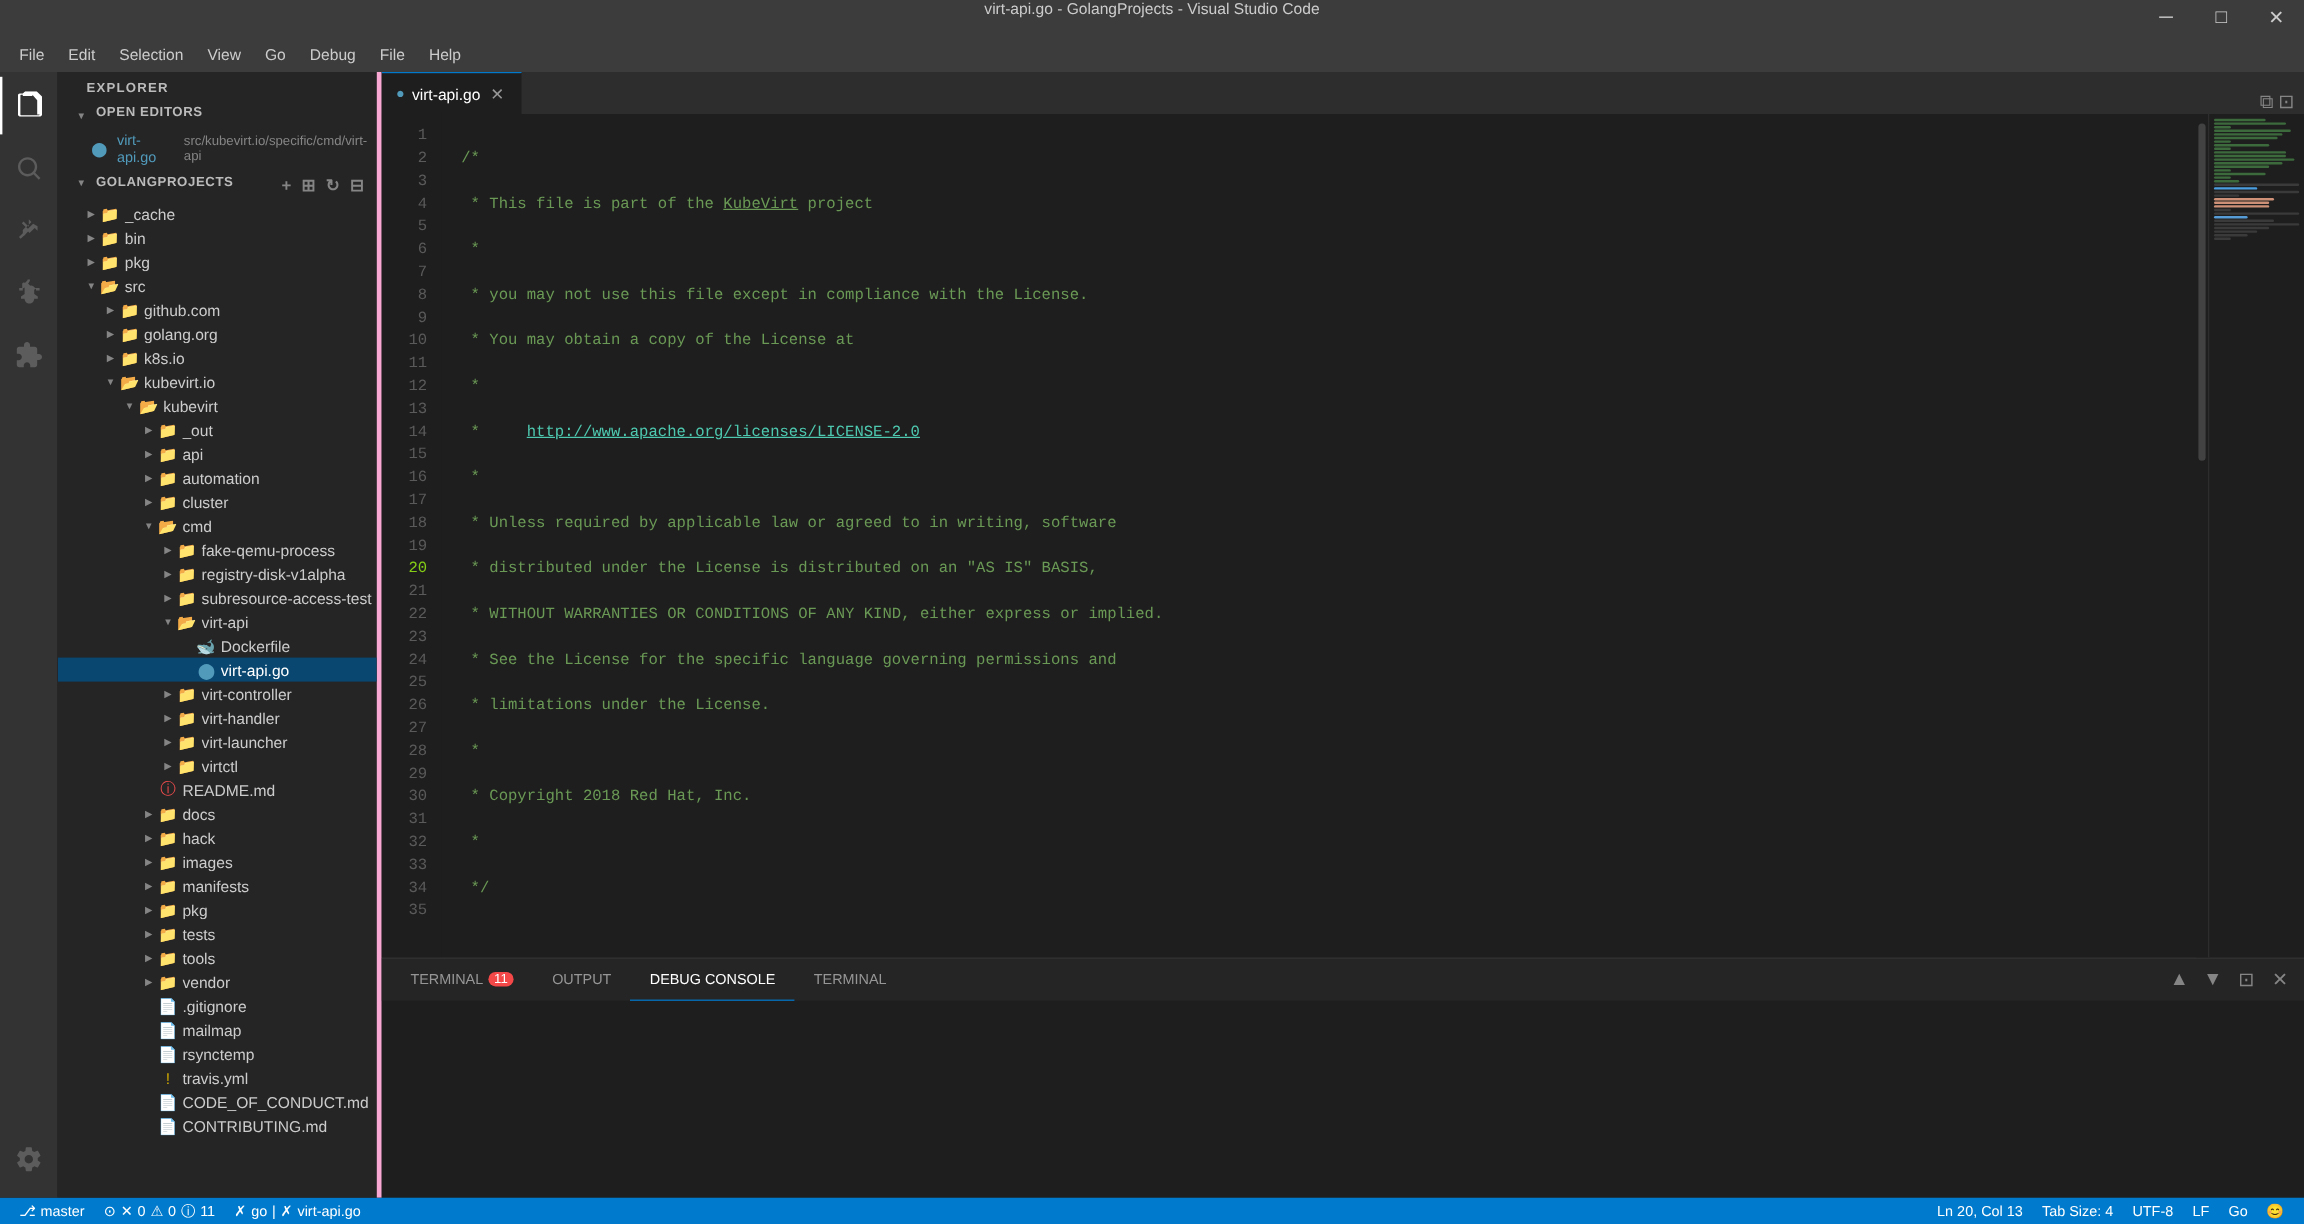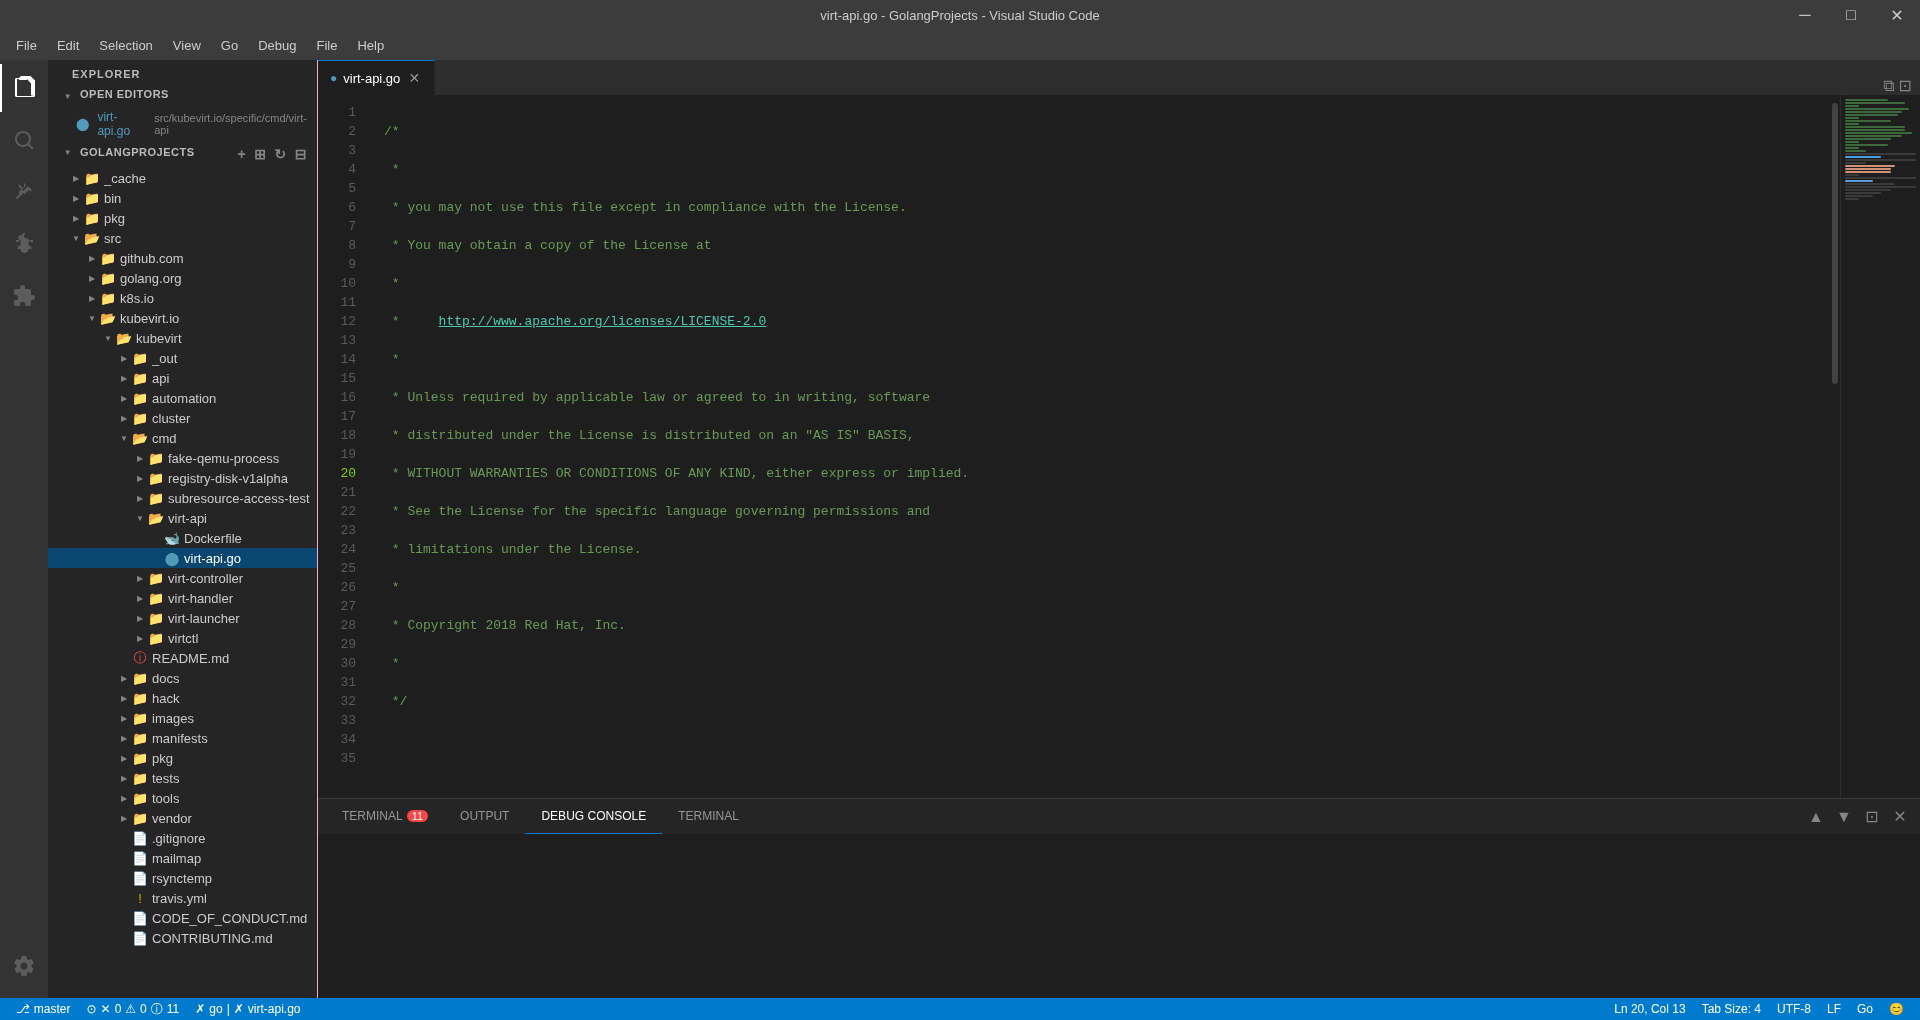--- a/index.html
+++ b/index.html
@@ -11,21 +11,21 @@
       height: 1020px;
       overflow: hidden;
       font-size: 13px;
     }
 
     
     #title-bar {
       height: 30px;
       background: #3c3c3c;
       display: flex;
-      align-items: center;
+      align-items: flex-start;
       justify-content: center;
       position: relative;
       user-select: none;
     }
     #title-bar-text {
       color: #cccccc;
       font-size: 13px;
     }
     #window-controls {
       position: absolute;
@@ -98,21 +98,21 @@
       margin-bottom: 8px;
     }
 
     
     #sidebar {
       width: 270px;
       background: #252526;
       display: flex;
       flex-direction: column;
       overflow: hidden;
-      border-right: 1px solid #f9a8d4;
+      border-right: 4px solid #f9a8d4;
     }
     #sidebar-header {
       padding: 8px 12px 4px 24px;
       font-size: 11px;
       font-weight: 700;
       letter-spacing: 1px;
       color: #bbbbbb;
       text-transform: uppercase;
       display: flex;
       align-items: center;
@@ -764,20 +764,21 @@
           <div>30</div>
           <div>31</div>
           <div>32</div>
           <div>33</div>
           <div>34</div>
           <div>35</div>
         </div>
 
         <div id="code-area">
 <div><span class="c-comment">/*</span></div>
+<div><span class="c-comment"> * This file is part of the <span style="text-decoration:underline; color:#6a9955;">KubeVirt</span> project</span></div>
 <div><span class="c-comment"> *</span></div>
 <div><span class="c-comment"> * you may not use this file except in compliance with the License.</span></div>
 <div><span class="c-comment"> * You may obtain a copy of the License at</span></div>
 <div><span class="c-comment"> *</span></div>
 <div><span class="c-comment"> *     <span style="color:#4ec9b0; text-decoration:underline;">http://www.apache.org/licenses/LICENSE-2.0</span></span></div>
 <div><span class="c-comment"> *</span></div>
 <div><span class="c-comment"> * Unless required by applicable law or agreed to in writing, software</span></div>
 <div><span class="c-comment"> * distributed under the License is distributed on an "AS IS" BASIS,</span></div>
 <div><span class="c-comment"> * WITHOUT WARRANTIES OR CONDITIONS OF ANY KIND, either express or implied.</span></div>
 <div><span class="c-comment"> * See the License for the specific language governing permissions and</span></div>

